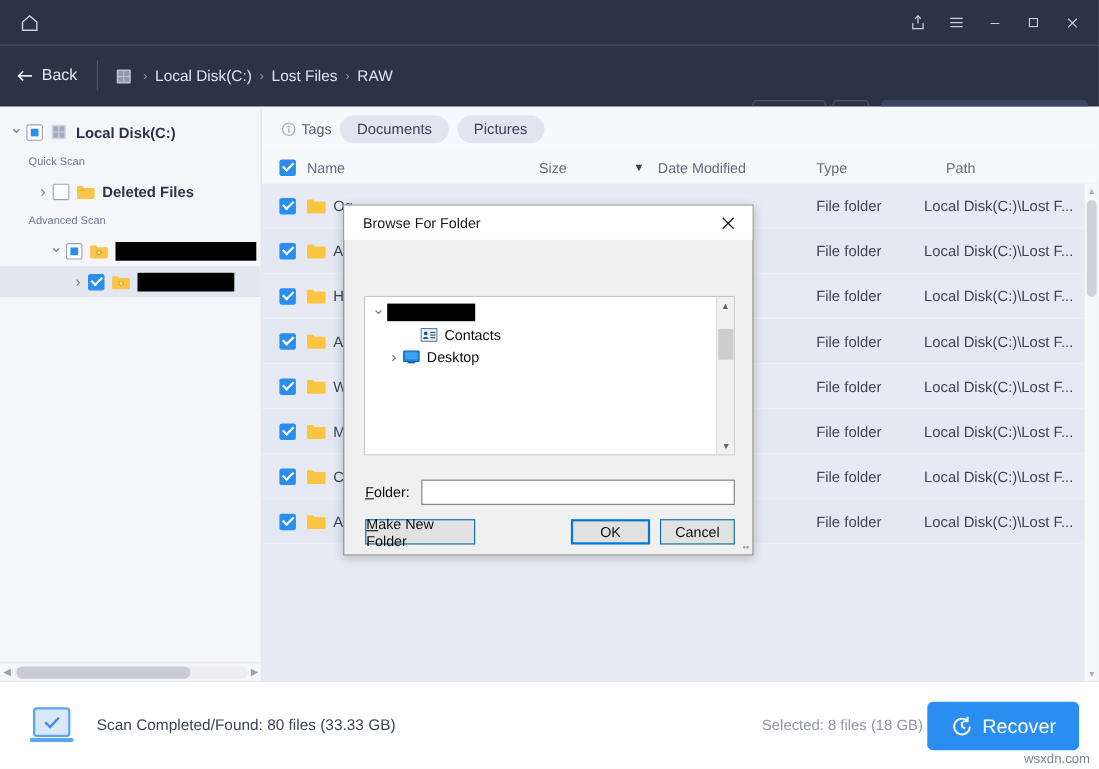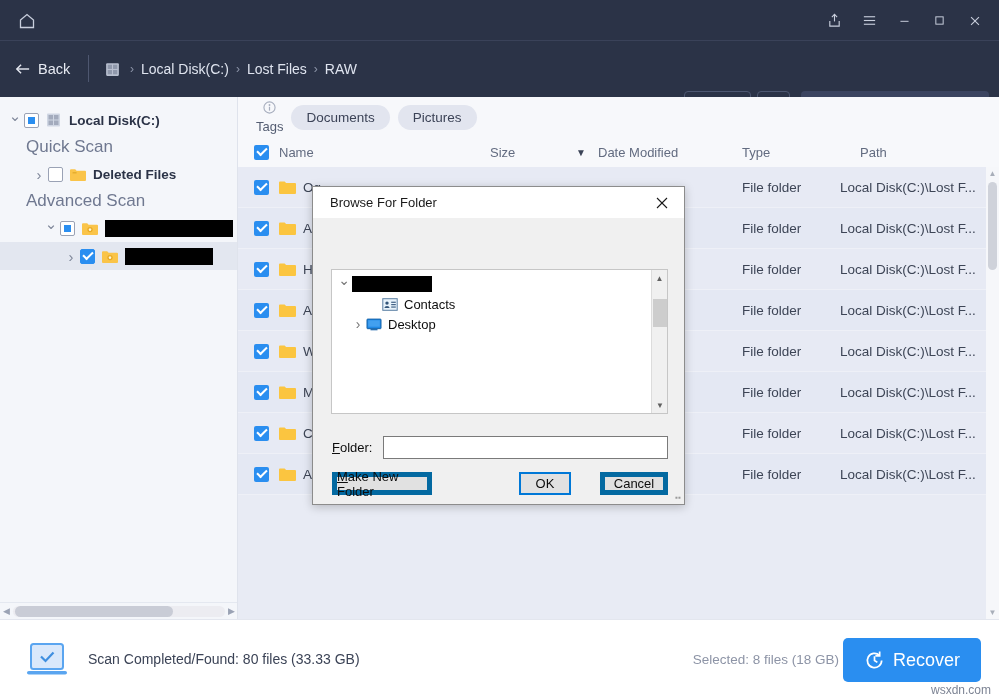--- a/index.html
+++ b/index.html
@@ -128,21 +128,21 @@
   .cb.checked::after {
     content: ""; display: block; width: 4px; height: 8px;
     border: solid #fff; border-width: 0 2px 2px 0;
     transform: rotate(45deg) translate(-1px,-1px);
   }
   .folder-ic { width: 18px; height: 15px; flex: 0 0 18px; margin-right: 6px; }
   .drive-ic { width: 17px; height: 16px; flex: 0 0 17px; margin-right: 7px; }
   .tree-label { font-weight: bold; }
   .section-label {
     height: 26px; display: flex; align-items: center;
-    padding-left: 26px; font-size: 17px; color: #6f7890;
+    padding-left: 26px; font-size: 10px; color: #6f7890;
   }
   .redacted { background: #000; height: 17px; display: inline-block; }
 
   .sb-hscroll {
     position: absolute; left: 0; bottom: 0;
     width: 238px; height: 17px;
     background: #f4f6fa; border-top: 1px solid #e4e8f0;
     display: flex; align-items: center;
   }
   .sb-arrow { width: 13px; text-align: center; color: #9aa2b4; font-size: 9px; }
@@ -158,21 +158,21 @@
   }
   .tags-bar {
     position: absolute; left: 0; top: 0;
     width: 761px; height: 40px;
     background: #f7f8fb;
     display: flex; align-items: center;
     padding-left: 18px; gap: 8px;
   }
   .tags-lbl {
     display: flex; align-items: center; gap: 5px;
-    color: #545d72; font-size: 13px; flex-direction: column;
+    color: #545d72; font-size: 13px;
   }
   .tag-pill {
     background: #e2e5ef; color: #3c4357;
     border-radius: 13px; padding: 5px 15px;
     font-size: 13.5px; cursor: pointer;
   }
   .col-head {
     position: absolute; left: 0; top: 40px;
     width: 761px; height: 30px;
     background: #f7f8fb;
@@ -326,27 +326,27 @@
     position: absolute; left: 70px; top: 435px;
     left: 70px; top: 249px;
     width: 285px; height: 23px;
     border: 1px solid #7a7a7a; background: #fff;
     font-size: 13px; padding: 0 4px;
     font-family: "Liberation Sans", sans-serif;
     outline: none;
   }
   .dlg-btn {
     position: absolute; height: 23px;
-    background: #e1e1e1; border: 5px solid #0369a1;
+    background: #e1e1e1; border: 1px solid #0369a1;
     font-size: 13px; color: #0d0d0d; cursor: pointer;
     display: flex; align-items: center; justify-content: center;
     font-family: "Liberation Sans", sans-serif;
   }
   .btn-mkdir { left: 19px; top: 285px; width: 100px; }
-  .btn-ok { left: 206px; top: 285px; width: 52px; border: 2px solid #0078d7; background: #e1e1e1; }
+  .btn-ok { left: 206px; top: 285px; width: 72px; border: 2px solid #0078d7; background: #e1e1e1; }
   .btn-cancel { left: 287px; top: 285px; width: 68px; }
   .dlg-grip {
     position: absolute; right: 3px; bottom: 2px;
     color: #9a9a9a; font-size: 8px; line-height: 8px;
   }
 </style>
 </head>
 <body>
 
 <div id="app">

